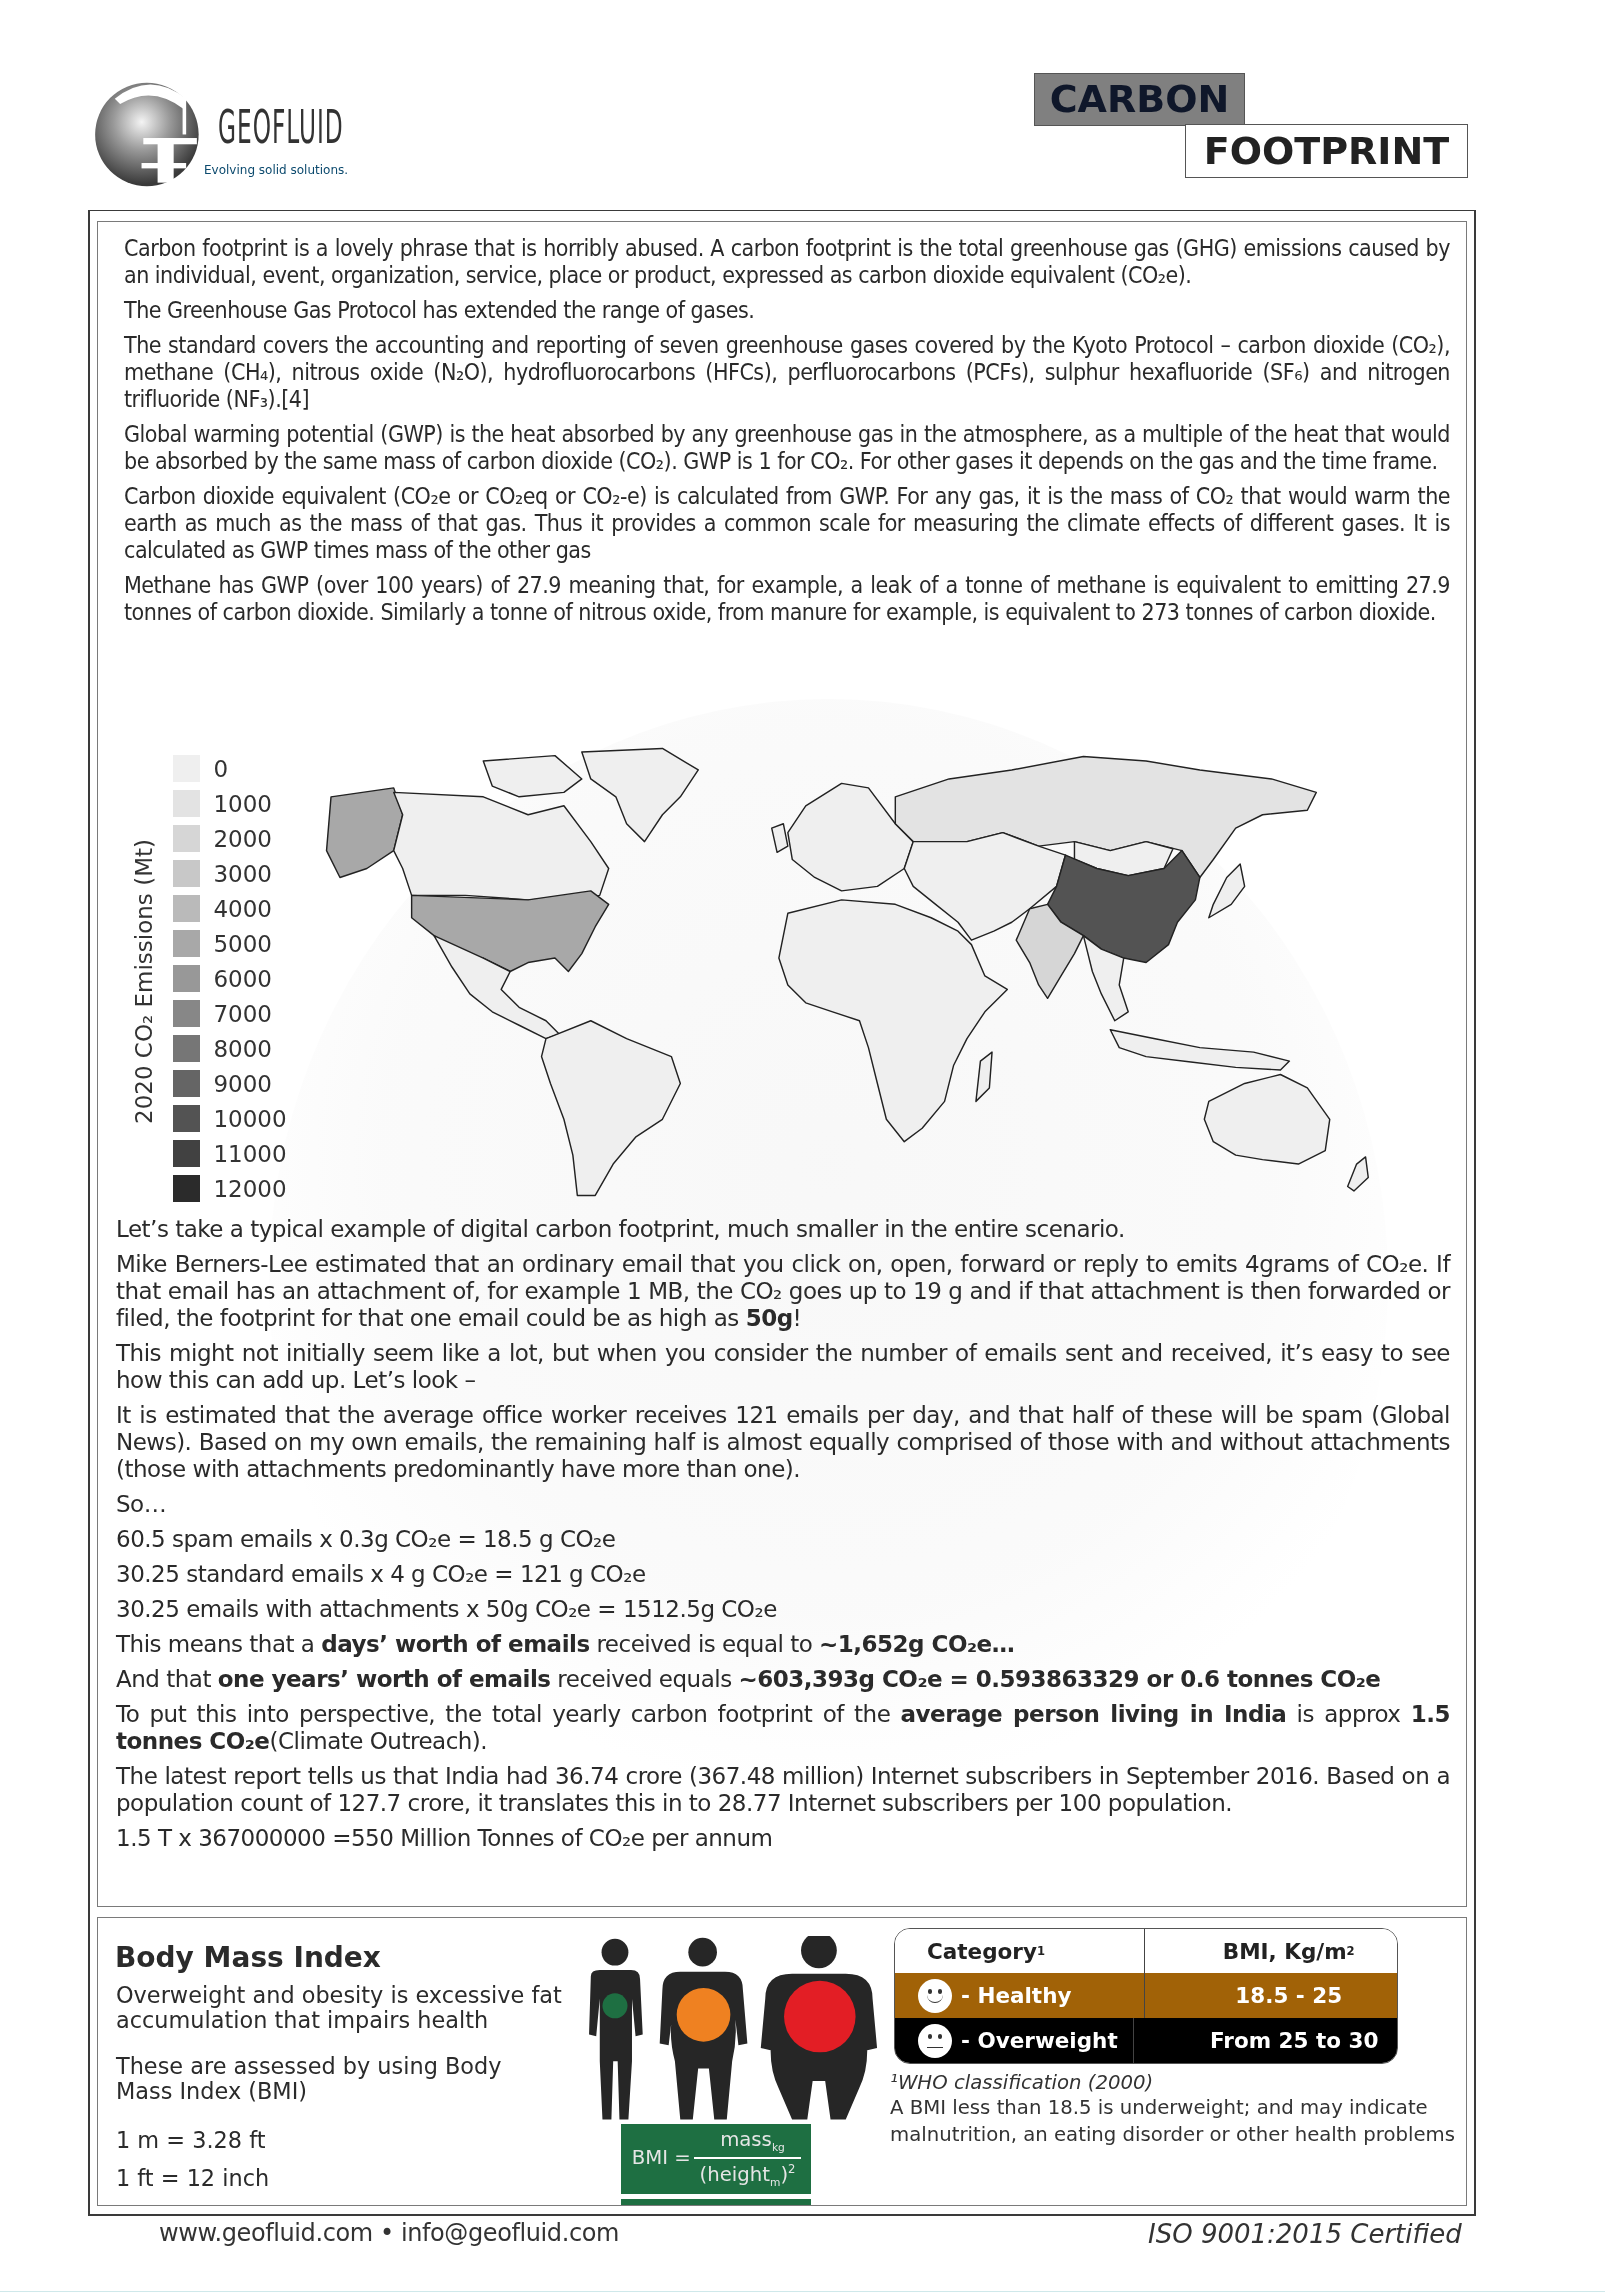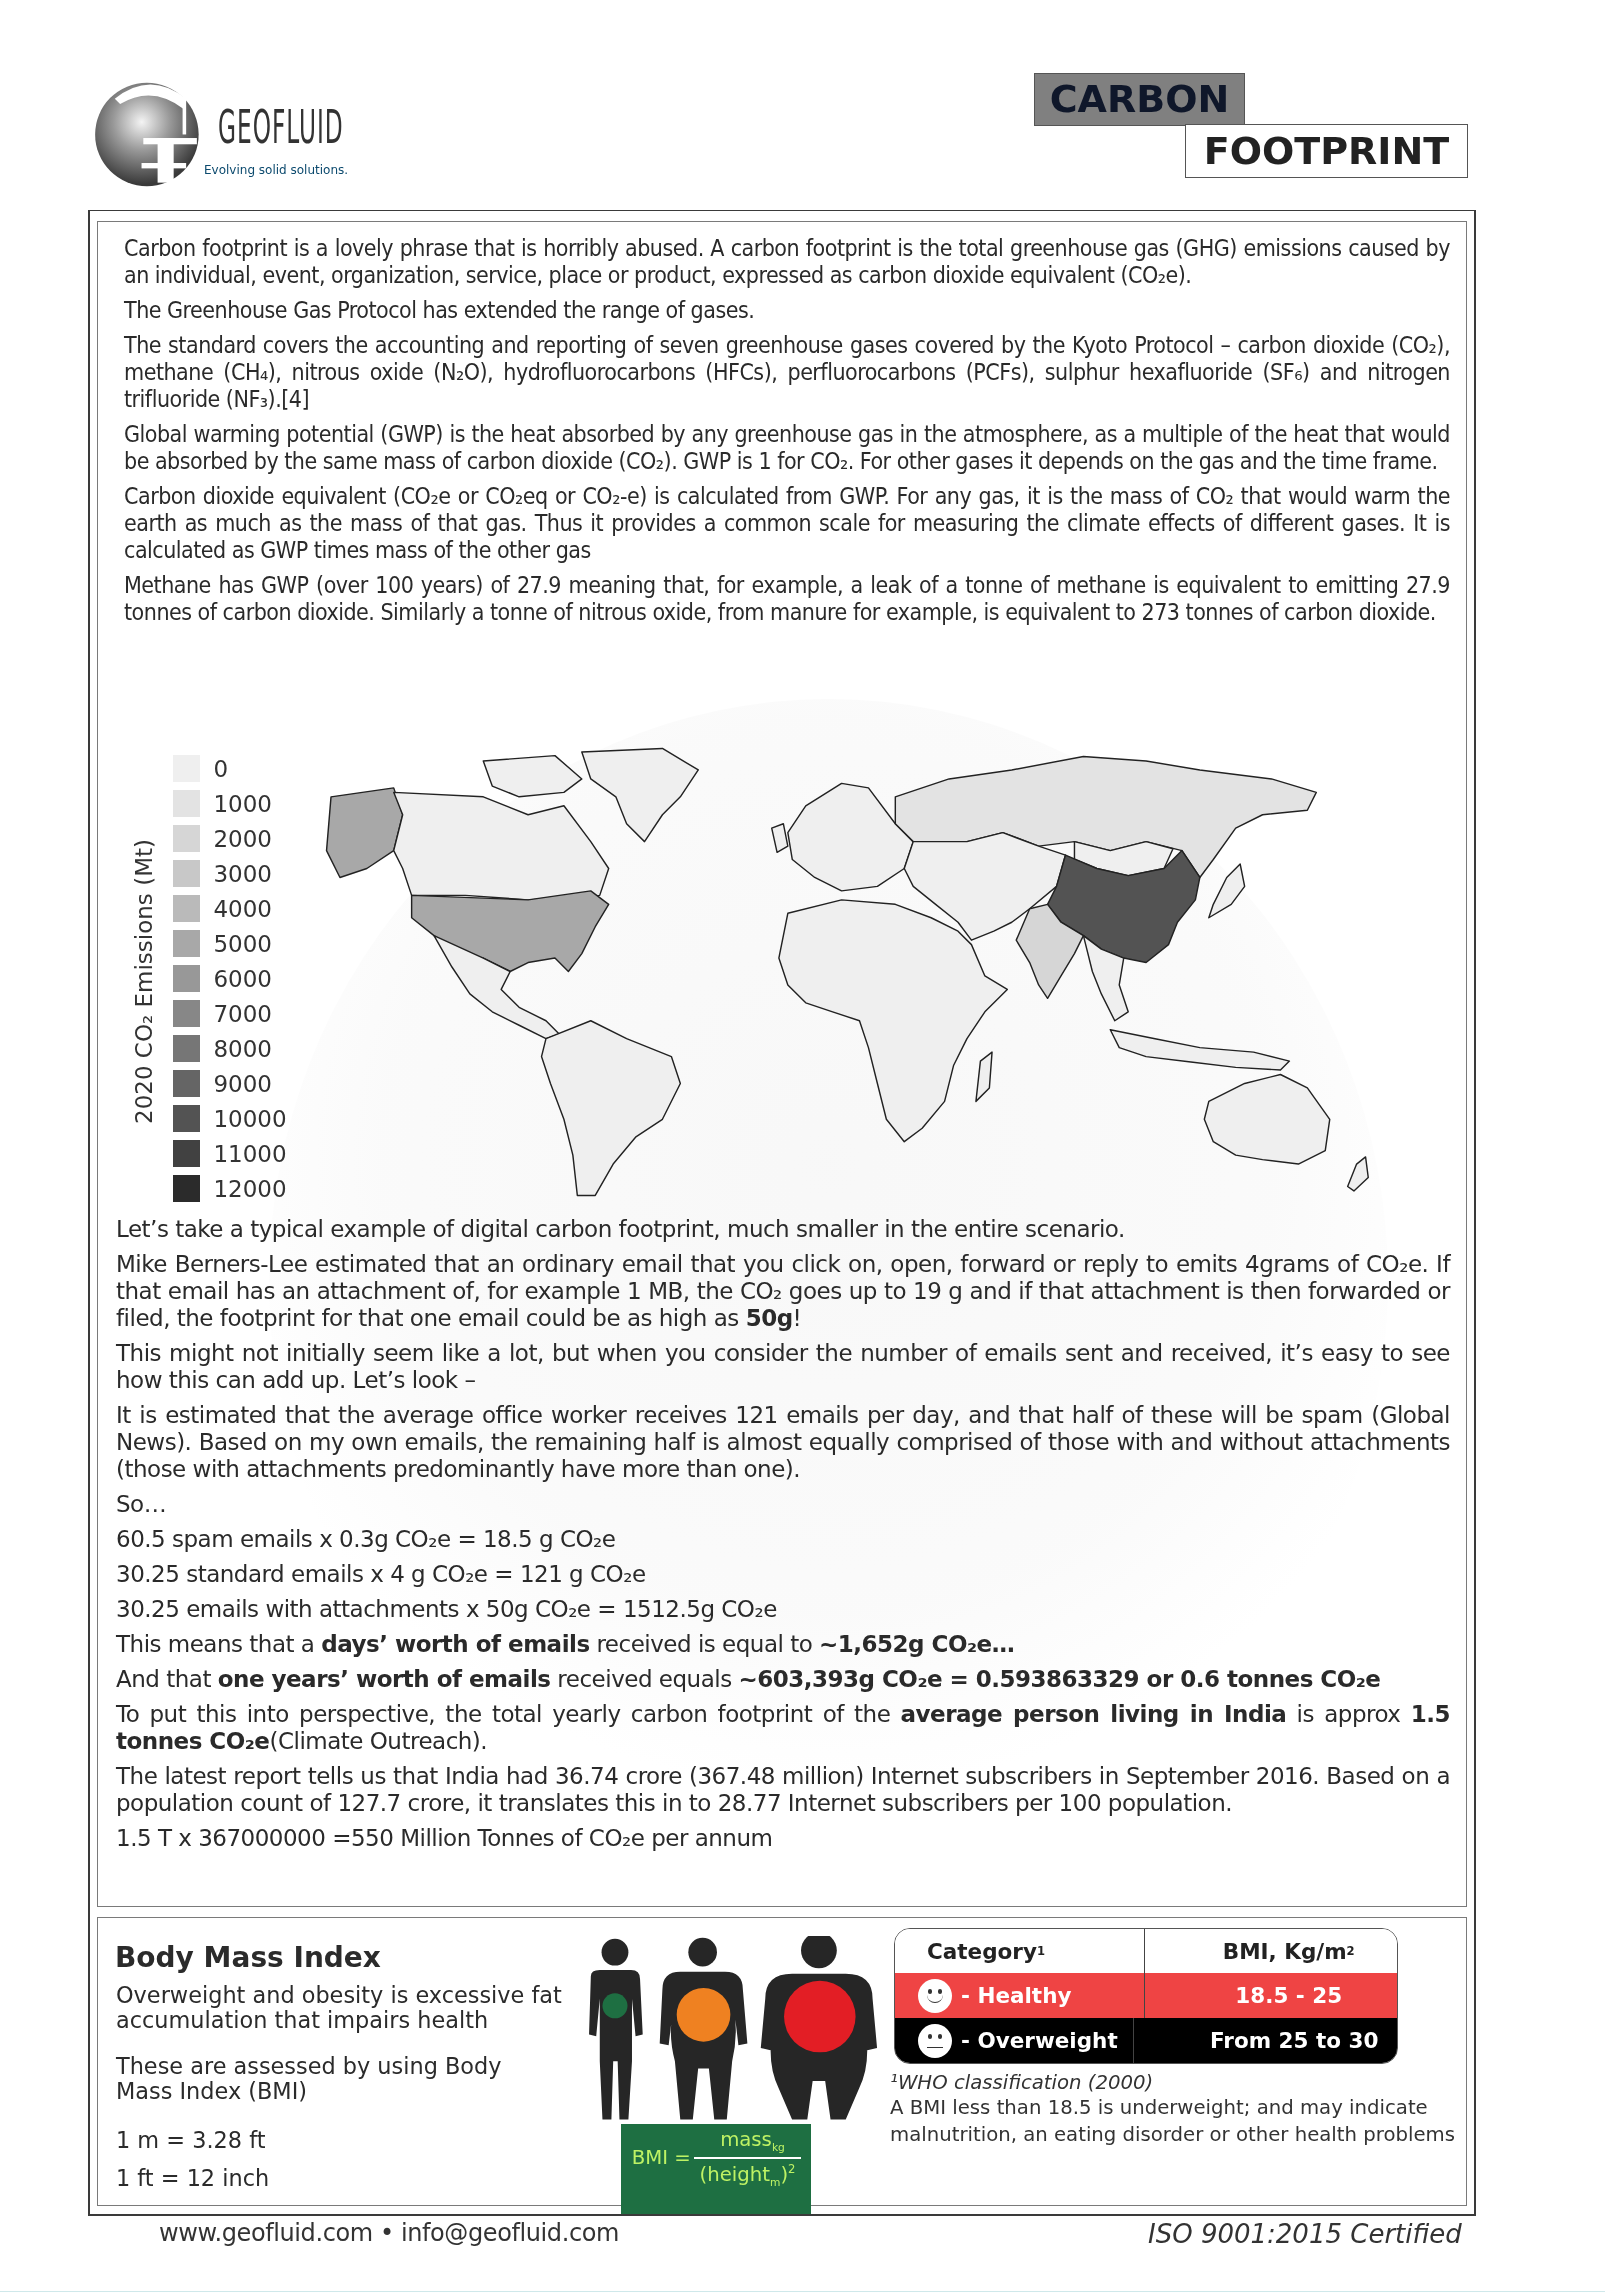--- a/index.html
+++ b/index.html
@@ -26,21 +26,21 @@
   .map-area { position:absolute; left:125px; top:743px; width:1254px; height:457px; }
   .legend { position:absolute; left:173px; top:751px; }
   .legend-item { display:flex; align-items:center; height:35px; }
   .legend-swatch { width:27px; height:27px; margin-right:13.4px; }
   .legend-label { font-size:23px; color:#333; }
   .legend-title { position:absolute; left:131px; top:1124px; transform:rotate(-90deg); transform-origin:left top; font-size:23px; color:#333; white-space:nowrap; }
 
   .bmi-title { position:absolute; left:115px; top:1941px; font-size:28px; font-weight:bold; color:#2b2b2b; }
   .bmi-p { position:absolute; left:116px; font-size:22.4px; line-height:25px; color:#2b2b2b; width:448px; }
   .bmi-figures { position:absolute; left:564px; top:1936px; width:322px; height:188px; }
-  .formula { position:absolute; left:621px; top:2124px; width:190px; height:90px; background:#1e6f42; color:#bef264; }
+  .formula { position:absolute; left:621px; top:2124px; width:190px; height:70px; background:#1e6f42; color:#e5e5e5; }
   .formula-under { position:absolute; left:621px; top:2199px; width:190px; height:6.3px; background:#1e6f42; }
   .formula .lhs { position:absolute; left:10.7px; top:21.5px; font-size:19.7px; }
   .formula .num { position:absolute; left:82px; top:3.6px; width:99px; text-align:center; font-size:19.7px; }
   .formula .bar { position:absolute; left:73px; top:33px; width:107px; height:1.8px; background:#fff; }
   .formula .den { position:absolute; left:73px; top:38px; width:107px; text-align:center; font-size:19.7px; }
   .formula sub { font-size:10.7px; }
   .formula sup { font-size:11.6px; }
 
   .bmi-table { position:absolute; left:894px; top:1928px; width:502px; height:134px; border:1.3px solid #555; border-radius:16px; overflow:hidden; }
   .bmi-row { display:flex; height:45px; }
@@ -264,21 +264,21 @@
     <div class="bmi-cell cat">
         <span>Category</span>
         <sup style="font-size:11.6px">1</sup>
       </div>
     <div class="bmi-cell val">
         <span>BMI, Kg/m</span>
         <sup style="font-size:11.6px">2</sup>
       </div>
   </div>
   <div id="bmi-rows">
-      <div class="bmi-row data" style="background: #ef4444;">
+      <div class="bmi-row data" style="background: #a16207;">
         <div class="bmi-cell cat">
           <span class="face happy">
             <span class="e1"></span>
             <span class="e2"></span>
             <span class="m"></span>
           </span>
           <span>- Healthy</span>
         </div>
         <div class="bmi-cell val">
           <span>18.5 - 25</span>

